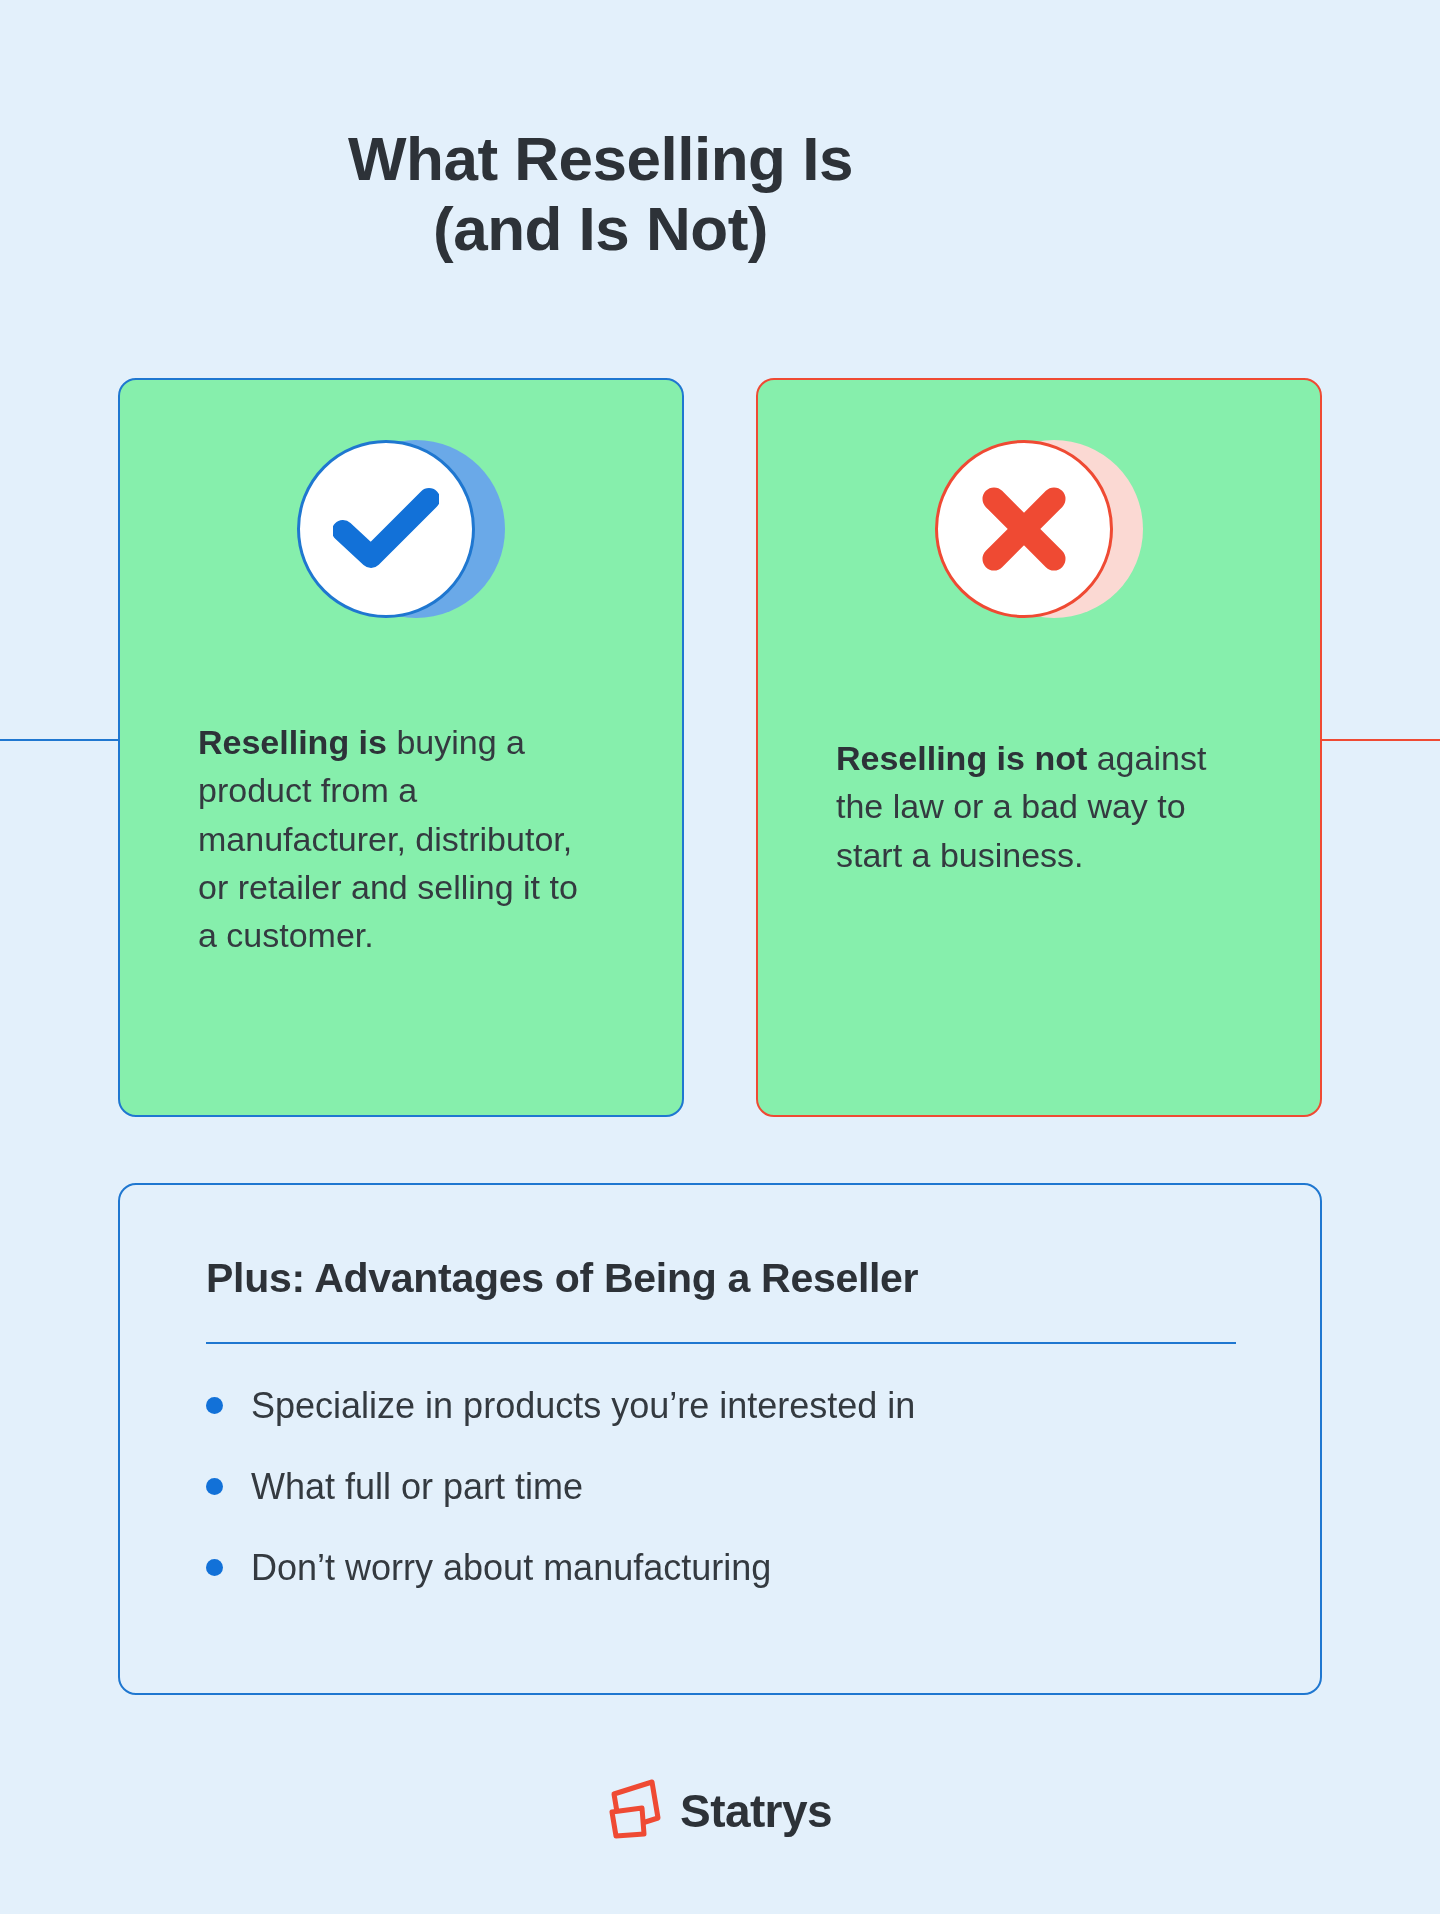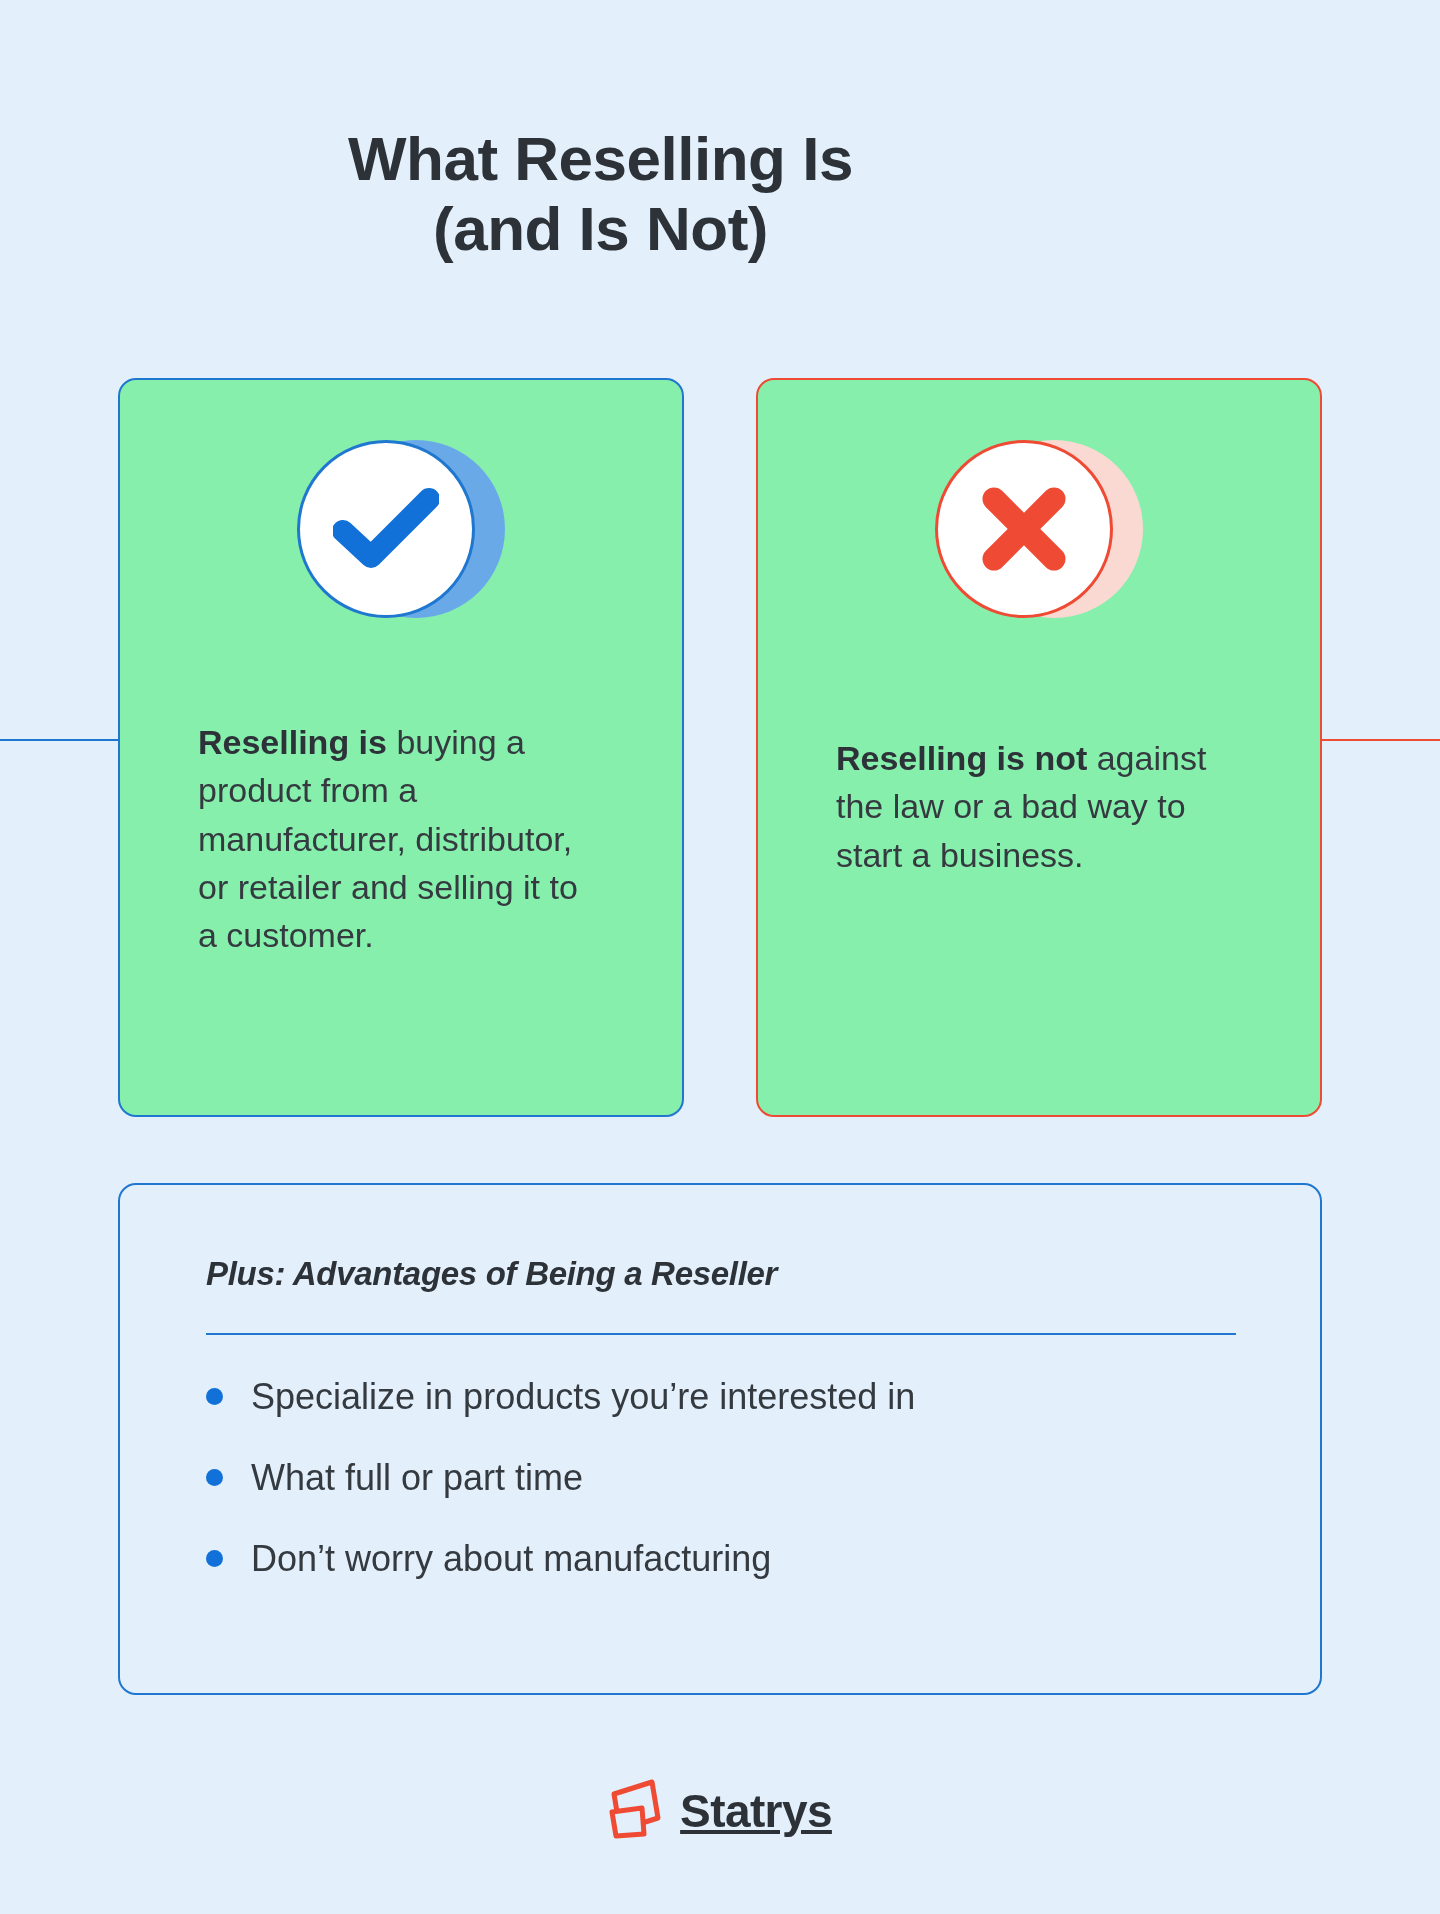--- a/index.html
+++ b/index.html
@@ -126,26 +126,25 @@
     top: 1183px;
     left: 118px;
     width: 1204px;
     height: 512px;
     border: 2px solid #1f77d0;
     border-radius: 18px;
     background: #e3f0fb;
     padding: 70px 84px 0 86px;
   }
   .bottom-title {
-    font-size: 33px;
+    font-size: 41px;
     font-weight: 700;
     color: #2d3238;
     letter-spacing: -0.3px;
     margin: 0;
-    font-style: italic;
   }
   .divider {
     height: 2px;
     background: #1f77d0;
     margin: 40px 0 40px 0;
     width: 1030px;
   }
   .bullets {
     list-style: none;
     margin: 0;
@@ -179,21 +178,20 @@
     align-items: center;
     justify-content: center;
     gap: 16px;
   }
   .logo-text {
     font-size: 46px;
     font-weight: 700;
     color: #2d3238;
     letter-spacing: -0.6px;
     line-height: 1;
-    text-decoration: underline;
   }
 </style>
 </head>
 <body>
 
 <div class="page">
 
   <div class="title-wrap">
     <span class="title-line">What Reselling Is</span>
     <span class="title-line">(and Is Not)</span>

